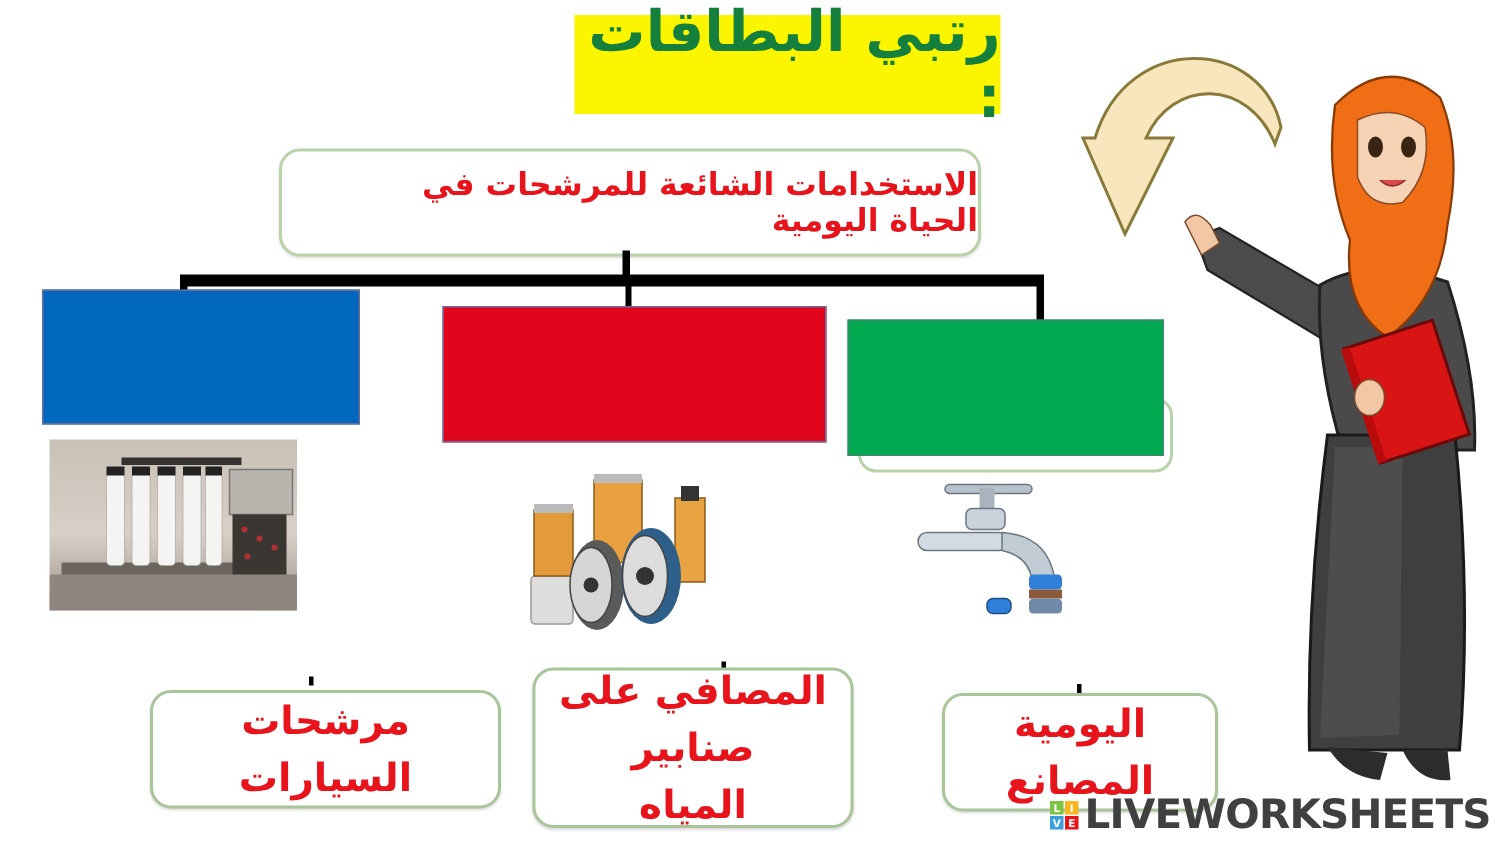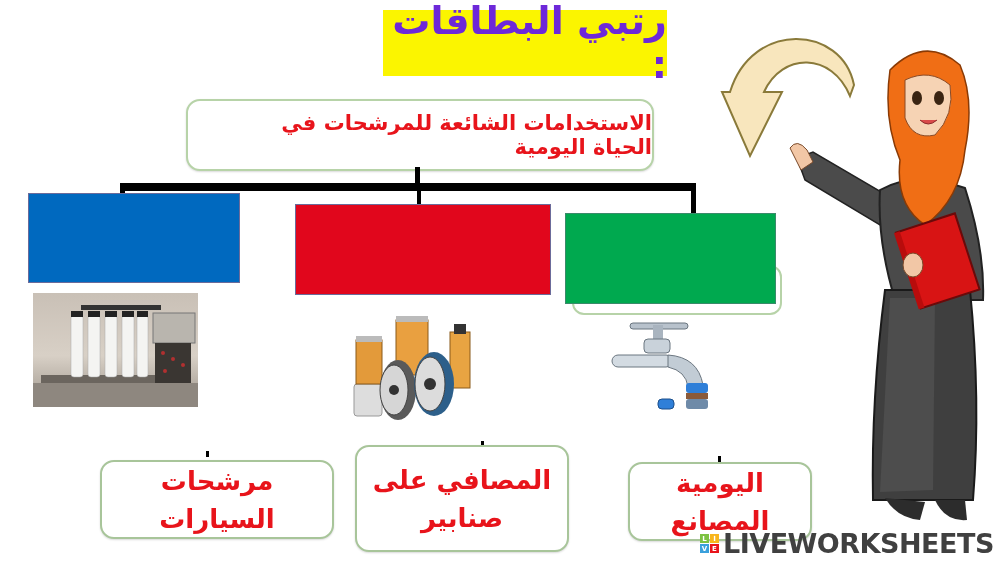--- a/index.html
+++ b/index.html
@@ -1,19 +1,19 @@
 <!DOCTYPE html>
 <html><head>
 <meta charset="utf-8">
 <style>
   html, body { margin: 0; padding: 0; }
   body { width: 1000px; height: 563px; position: relative; overflow: hidden; background: #ffffff; font-family: "DejaVu Sans", sans-serif; }
   .abs { position: absolute; }
   .title-box { left: 383px; top: 10px; width: 284px; height: 66px; background: #fbf500; display: flex; align-items: center; justify-content: center; direction: rtl; }
-  .title-box span { color: #6d28d9; font-size: 38px; font-weight: bold; font-family: "DejaVu Sans", sans-serif; }
+  .title-box span { color: #15803d; font-size: 38px; font-weight: bold; font-family: "DejaVu Sans", sans-serif; }
   .header-card { left: 186px; top: 99px; width: 464px; height: 68px; border: 2px solid #b7d3a8; border-radius: 14px; background: #fff; display: flex; align-items: center; justify-content: center; direction: rtl; box-shadow: 0 1px 2px rgba(0,0,0,0.15); }
   .header-card span { color: #e8141b; font-size: 21px; font-weight: bold; padding-left: 36px; }
   .line { background: #000; position: absolute; }
   .drop { position: absolute; border: 1px solid #6b6b9a; }
   .drop-blue { left: 28px; top: 193px; width: 210px; height: 88px; background: #0069bf; }
   .drop-red { left: 295px; top: 204px; width: 254px; height: 89px; background: #e1061c; }
   .drop-green { left: 565px; top: 213px; width: 209px; height: 89px; background: #00a94f; border-color: #3a8a6a; }
   .green-outline { left: 572px; top: 265px; width: 206px; height: 46px; border: 2px solid #b7d3a8; border-radius: 12px; }
   .answer-card { position: absolute; border: 2px solid #a8c59a; border-radius: 14px; background: #fff; display: flex; align-items: center; justify-content: center; text-align: center; direction: rtl; box-shadow: 0 1px 2px rgba(0,0,0,0.15); }
   .answer-card span { color: #e8141b; font-weight: bold; font-size: 26px; line-height: 38px; }
@@ -112,20 +112,21 @@
 
 <div class="tick" style="left:206px; top:451px;"></div>
 <div class="tick" style="left:481px; top:441px;"></div>
 <div class="tick" style="left:718px; top:456px;"></div>
 
 <div class="answer-card ans-1">
   <span>مرشحات السيارات</span>
 </div>
 <div class="answer-card ans-2" style="flex-direction:column;">
   <span>المصافي على صنابير</span>
+  <span>المياه</span>
 </div>
 <div class="answer-card ans-3">
   <span>اليومية المصانع</span>
 </div>
 
 <div class="abs" style="left:692px; top:30px; width:170px; height:135px;">
   <svg width="170" height="135">
     <path d="M162 55 C150 -5 60 -10 38 62 L30 62 L58 126 L90 62 L72 62 C90 22 140 22 158 66 Z" fill="#f8e6bd" stroke="#8a7a3a" stroke-width="2"></path>
   </svg>
 </div>

